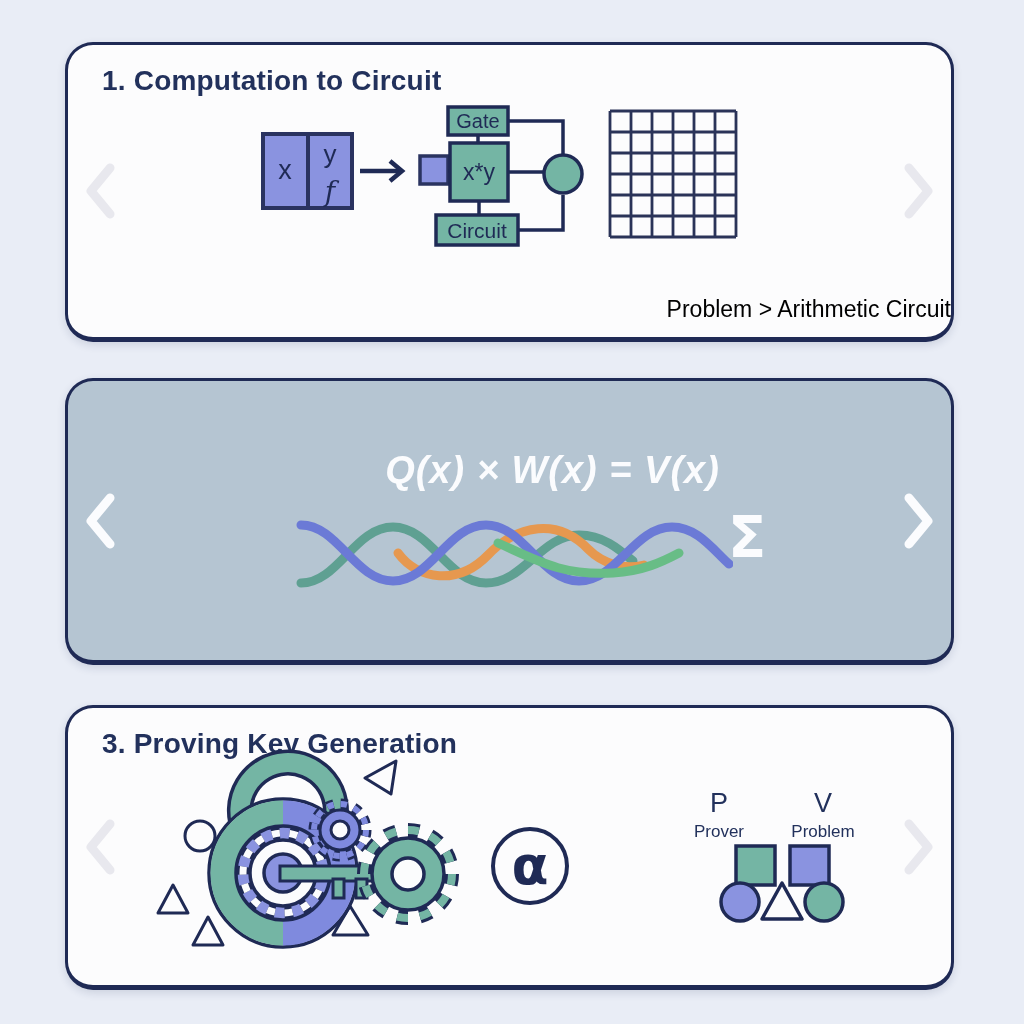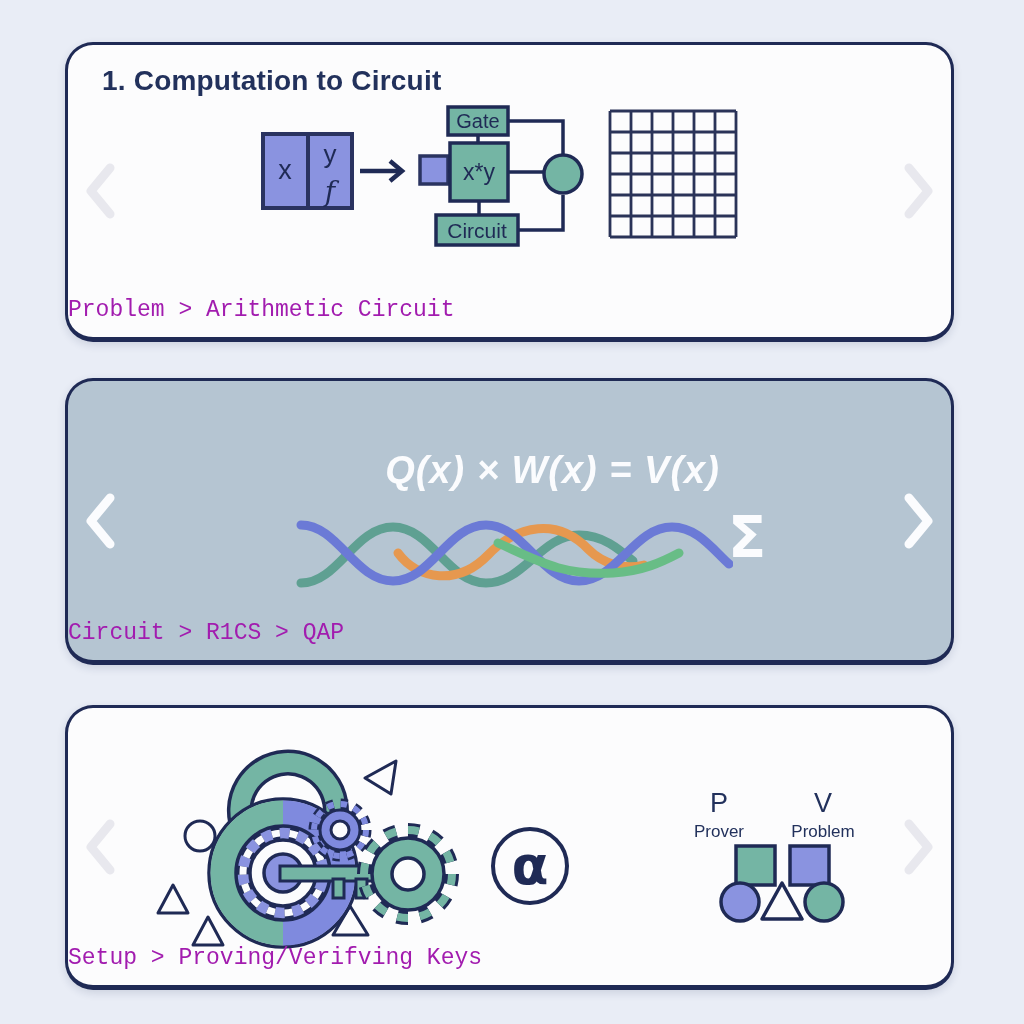--- a/index.html
+++ b/index.html
@@ -5,22 +5,22 @@
   html,body{margin:0;padding:0;width:1024px;height:1024px;background:#e9edf6;
     font-family:"Liberation Sans","DejaVu Sans",sans-serif;overflow:hidden;}
   .panel{position:absolute;left:65px;width:889px;box-sizing:border-box;
     border:3px solid #1f2a55;border-bottom-width:5px;border-radius:28px;
     background:#fcfcfd;box-shadow:0 3px 8px rgba(30,42,85,.14);}
   #panel1{top:42px;height:300px;}
   #panel2{top:378px;height:287px;background:#b5c5d2;}
   #panel3{top:705px;height:285px;}
   .title{position:absolute;left:34px;top:20px;font-size:28px;font-weight:bold;
     color:#22315c;letter-spacing:.2px;}
-  .caption{position:absolute;left:0;right:0;bottom:14px;text-align:left;
-    font-size:23px;color:#a21caf;font-family:Liberation Mono, monospace;}
+  .caption{position:absolute;left:0;right:0;bottom:14px;text-align:right;
+    font-size:23px;color:#000000;}
   .chev{position:absolute;width:34px;height:58px;}
   .chev svg{display:block;}
   .chev-left{left:16px;top:50%;margin-top:-29px;}
   .chev-right{right:16px;top:50%;margin-top:-29px;}
   .illus{position:absolute;}
   .equation{position:absolute;left:0;right:0;top:68px;text-align:center;
     padding-left:58px;font-size:38px;font-weight:bold;font-style:italic;
     color:#fbfcfe;letter-spacing:1px;margin-left:28px;}
   .sigma{position:absolute;left:660px;top:124px;font-size:56px;font-weight:bold;
     color:#fbfcfe;font-family:"DejaVu Sans",sans-serif;}
@@ -114,24 +114,24 @@
     <g fill="none" stroke-linecap="round" stroke-width="9">
       <path stroke="#5fa092" d="M8,80 C45,80 62,24 100,24 C138,24 155,80 193,80 C231,80 248,32 286,32 C310,32 326,46 340,58"></path>
       <path stroke="#e6984f" d="M105,50 C125,77 165,83 195,52 C225,21 265,15 295,46 C310,61 331,67 351,62"></path>
       <path stroke="#6b7ad6" d="M8,22 C45,22 62,78 100,78 C138,78 155,22 193,22 C231,22 248,78 286,78 C324,78 341,24 379,24 C405,24 421,48 436,61"></path>
       <path stroke="#68bd86" d="M205,40 C245,58 270,73 320,70 C350,68 369,59 386,50"></path>
     </g>
   </svg>
 
   <div class="sigma">Σ</div>
 
-  <div class="caption">Circuit &gt; R1CS &gt; QAP</div>
 </section>
 
 <section class="panel" id="panel3">
+  <div class="title">3. Proving Key Generation</div>
 
   <div class="chev chev-left">
     <svg width="34" height="58" viewBox="0 0 34 58">
       <polyline points="26,6 7,29 26,52" fill="none" stroke="#e8e8ee" stroke-width="9" stroke-linecap="round" stroke-linejoin="round"></polyline>
     </svg>
   </div>
   <div class="chev chev-right">
     <svg width="34" height="58" viewBox="0 0 34 58">
       <polyline points="8,6 27,29 8,52" fill="none" stroke="#e8e8ee" stroke-width="9" stroke-linecap="round" stroke-linejoin="round"></polyline>
     </svg>
@@ -200,14 +200,13 @@
   </div>
 
   <svg class="illus" style="left:640px;top:132px;" width="160" height="85" viewBox="0 0 160 85">
     <rect x="28" y="6" width="39" height="39" fill="#74b5a4" stroke="#1f2a55" stroke-width="3.5"></rect>
     <rect x="82" y="6" width="39" height="39" fill="#8a93e0" stroke="#1f2a55" stroke-width="3.5"></rect>
     <circle cx="32" cy="62" r="19" fill="#8a93e0" stroke="#1f2a55" stroke-width="3.5"></circle>
     <polygon points="54,79 74,43 94,79" fill="none" stroke="#1f2a55" stroke-width="3.5" stroke-linejoin="round"></polygon>
     <circle cx="116" cy="62" r="19" fill="#74b5a4" stroke="#1f2a55" stroke-width="3.5"></circle>
   </svg>
 
-  <div class="caption">Setup &gt; Proving/Verifving Keys</div>
 </section>
 
 </body></html>

